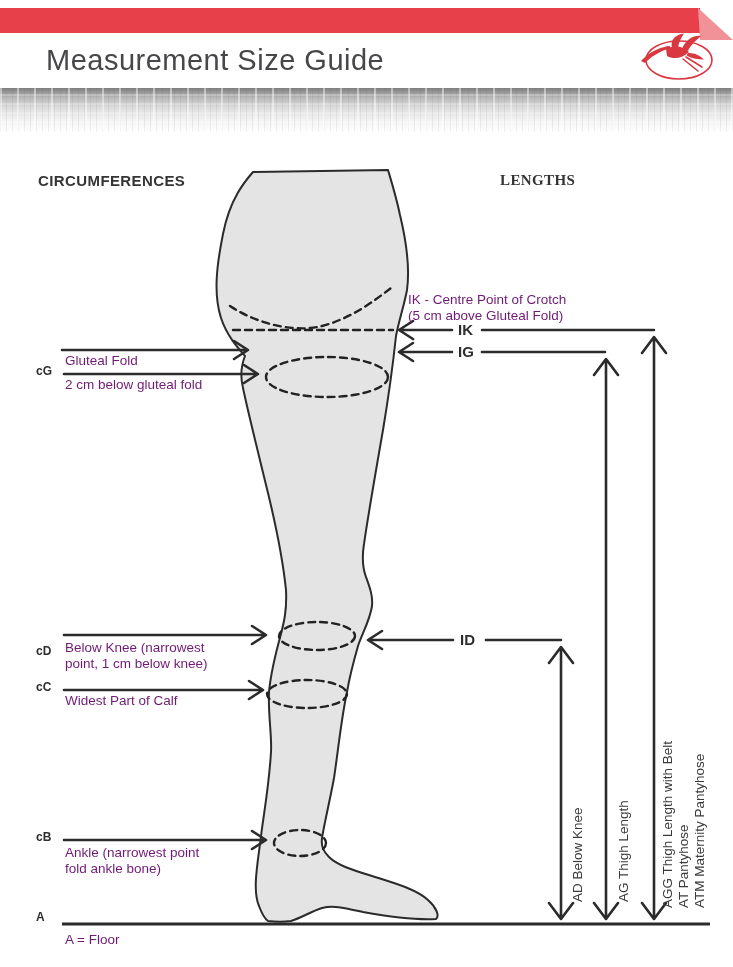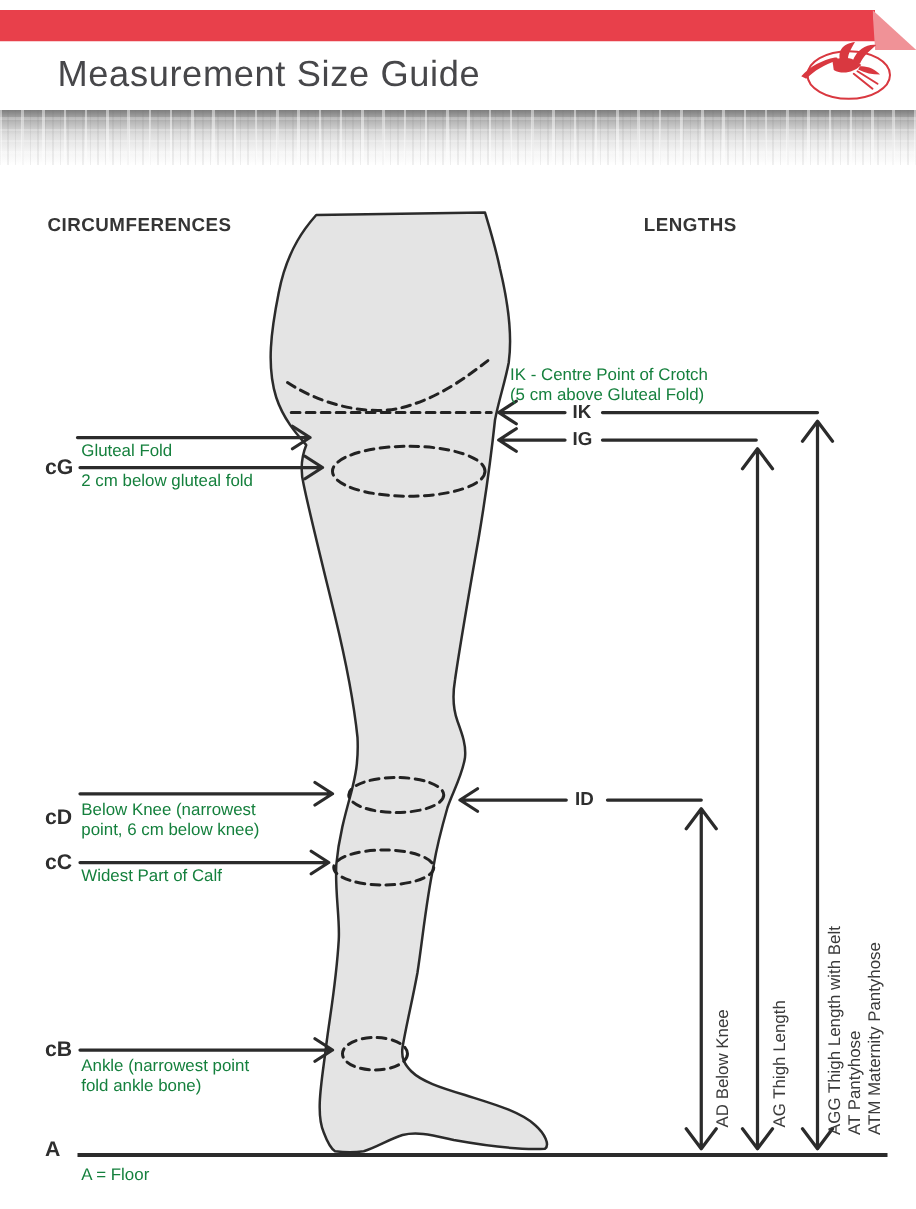--- a/index.html
+++ b/index.html
@@ -13,23 +13,23 @@
     clip-path:polygon(0 0,100% 100%,6% 100%);}
   .title{position:absolute;left:46px;top:44px;font-size:29px;font-weight:400;color:#47474a;letter-spacing:.5px;}
   .logo{position:absolute;left:638px;top:32px;width:76px;height:50px;}
   .tex-band{position:absolute;left:0;top:88px;width:733px;height:44px;
     background-image:
       repeating-linear-gradient(90deg, rgba(255,255,255,.45) 0 2px, rgba(0,0,0,0) 2px 17px),
       repeating-linear-gradient(90deg, rgba(110,110,110,.10) 0 1px, rgba(0,0,0,0) 1px 6px),
       repeating-linear-gradient(0deg, rgba(255,255,255,.25) 0 2px, rgba(0,0,0,0) 2px 9px),
       linear-gradient(180deg,#7e7e7e 0,#b9b9b9 22%,#dedede 45%,#f2f2f2 72%,#ffffff 100%);}
   
-  .lbl{position:absolute;font-size:13.5px;line-height:16.5px;color:#15803d;white-space:nowrap;}
+  .lbl{position:absolute;font-size:13.5px;line-height:16.5px;color:#701a75;white-space:nowrap;}
   .heading{position:absolute;font-size:15px;font-weight:bold;color:#353535;letter-spacing:.4px;white-space:nowrap;}
-  .code{position:absolute;font-size:17px;font-weight:bold;color:#2e2e2e;white-space:nowrap;text-align:right;}
+  .code{position:absolute;font-size:12px;font-weight:bold;color:#2e2e2e;white-space:nowrap;text-align:right;}
   .dimcode{position:absolute;font-size:15px;font-weight:bold;color:#2e2e2e;white-space:nowrap;text-align:right;}
   .vtext{position:absolute;transform-origin:0 0;transform:rotate(-90deg);
     font-size:13.5px;line-height:16px;color:#3a3a3a;white-space:nowrap;}
   svg.overlay{position:absolute;left:0;top:0;}
 </style>
 </head>
 <body>
 
 <div class="page">
 
@@ -45,21 +45,21 @@
       <path d="M34,16 C32,7 38,2.5 46,1.5 C42,8 40,12.5 40.5,16 Z" fill="#d93840"></path>
       <path d="M44,17 C48,7 56,3 63,4 C56,10 52,14 50,19 Z" fill="#d93840"></path>
       <path d="M50,21 C56,20.5 62,23.5 66,27.5 C60,27.5 54,26.5 48.5,23.5 Z" fill="#d93840"></path>
       <path d="M48,25 L64,35 M45,27 L60,39" stroke="#d93840" stroke-width="1.6" fill="none" stroke-linecap="round"></path>
     </svg>
   </div>
 
   <div class="tex-band"></div>
 
   <div class="heading" style="left:38px;top:172px;">CIRCUMFERENCES</div>
-  <div class="heading" style="left:515px;top:172px;">LENGTHS</div>
+  <div class="heading" style="left:500px;top:172px;font-family:Liberation Serif, serif;">LENGTHS</div>
 
   <svg class="overlay" width="733" height="967" viewBox="0 0 733 967">
 
     <path d="M253 172
       C246 180 230 198 223 234 C217 264 213 293 221 318 C227 336 238 348 245 356
       C241 366 240 376 243 388 C248 412 258 452 268 493 C276 526 283 561 286 590
       C287 610 284 622 281 634 C276 652 271 670 269 692 C268 715 272 735 271 752
       C269 786 264 812 261 836 C258 862 252 890 259 906 C262 914 265 919 268 921
       C276 922 284 922 291 921 C301 918 312 911 322 908 C334 905 345 908 363 912
       C391 917 420 920 436 919 C440 916 436 907 428 900 C416 889 394 883 372 876
@@ -100,21 +100,21 @@
 
     <path d="M62 924 H710" stroke="#2b2b2b" stroke-width="3.2" fill="none"></path>
   </svg>
 
   <div class="lbl" style="left:65px;top:353px;">Gluteal Fold</div>
   <div class="code" style="left:36px;top:364px;">cG</div>
   <div class="lbl" style="left:65px;top:377px;">2 cm below gluteal fold</div>
 
   <div class="code" style="left:36px;top:644px;">cD</div>
   <div class="lbl" style="left:65px;top:640px;">Below Knee (narrowest</div>
-  <div class="lbl" style="left:65px;top:656px;">point, 6 cm below knee)</div>
+  <div class="lbl" style="left:65px;top:656px;">point, 1 cm below knee)</div>
 
   <div class="code" style="left:36px;top:680px;">cC</div>
   <div class="lbl" style="left:65px;top:693px;">Widest Part of Calf</div>
 
   <div class="code" style="left:36px;top:830px;">cB</div>
   <div class="lbl" style="left:65px;top:845px;">Ankle (narrowest point</div>
   <div class="lbl" style="left:65px;top:861px;">fold ankle bone)</div>
 
   <div class="code" style="left:36px;top:910px;">A</div>
   <div class="lbl" style="left:65px;top:932px;text-align:right;">A = Floor</div>

